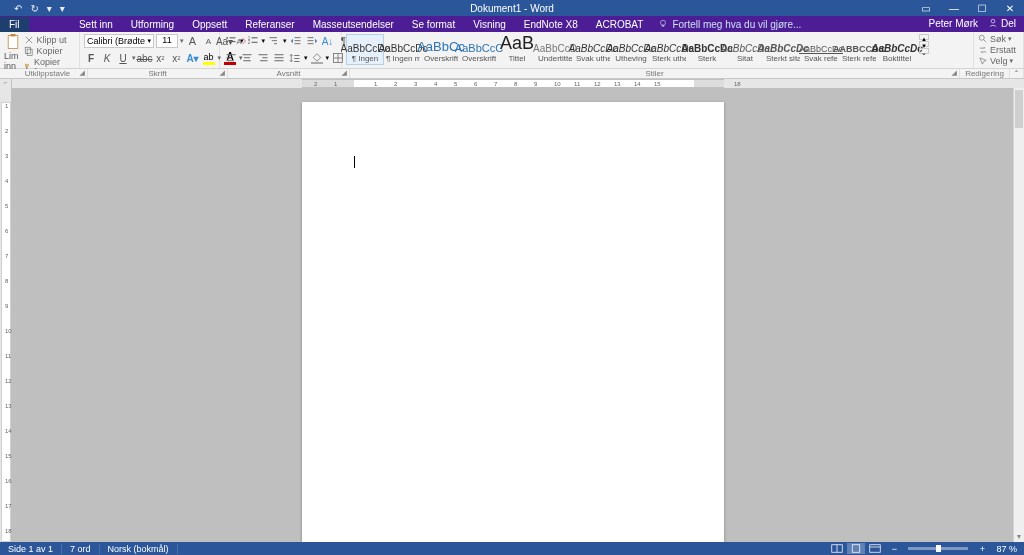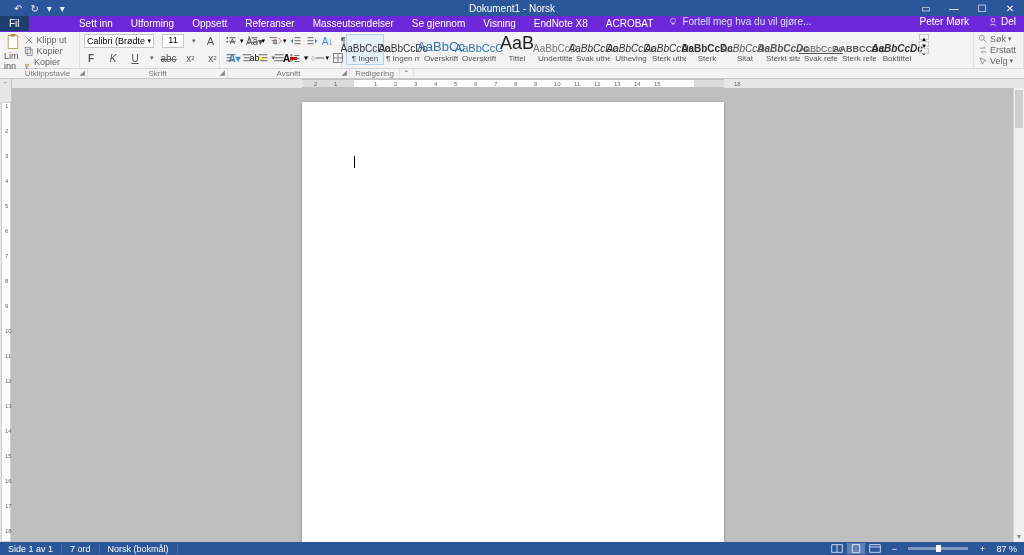--- a/index.html
+++ b/index.html
@@ -7,47 +7,47 @@
 
 
 .titlebar { height: 16px; background: #2b579a; display: flex; align-items: center; color: #fff; position: relative; }
 .titlebar .qat { display: flex; align-items: center; gap: 8px; padding: 0 6px; }
 .titlebar .qat span { font-size: 10px; opacity: .9; cursor: pointer; }
 .titlebar .title { position: absolute; left: 50%; transform: translateX(-50%); font-size: 10px; color: #fff; }
 .titlebar .winbtns { margin-left: auto; display: flex; }
 .titlebar .winbtns span { width: 28px; text-align: center; font-size: 10px; cursor: pointer; }
 
 
-.tabrow { height: 16px; background: #6d28d9; display: flex; align-items: flex-start; color: #fff; font-size: 10px; }
+.tabrow { height: 16px; background: #4c1d95; display: flex; align-items: center; color: #fff; font-size: 10px; }
 .tabrow .tab { padding: 2px 9px 2px 9px; cursor: pointer; }
 .tabrow .tab.active { background: #f3f3f3; color: #2b579a; margin-top: 40px; }
 .tabrow .file { background: #1e3e6e; }
 .tabrow .tell { display: flex; align-items: center; gap: 4px; color: #cfe0f5; margin-left: 6px; }
 .tabrow .tell svg { width: 10px; height: 10px; }
-.tabrow .right { margin-left: auto; display: flex; align-items: center; gap: 19px; padding: 0 8px 2px 0; }
+.tabrow .right { margin-left: auto; display: flex; align-items: center; gap: 10px; padding: 0 8px 2px 0; }
 .tabrow .share { display: flex; align-items: center; gap: 3px; }
 
 
 .ribbon { height: 37px; background: #f3f3f3; display: flex; border-bottom: 1px solid #d4d4d4; }
 .group { border-right: 1px solid #e1e1e1; padding: 2px 4px 0 4px; display: flex; flex-direction: column; justify-content: flex-start; }
 .group .body { display: flex; align-items: flex-start; gap: 2px; flex: 1; }
 .mini { font-size: 9px; color: #666; display: flex; align-items: center; gap: 2px; cursor: pointer; }
 .mini svg { width: 10px; height: 10px; }
 
 
 .clip-big { display: flex; flex-direction: column; align-items: center; width: 24px; cursor: pointer; gap: 1px; }
 .clip-big svg { width: 14px; height: 16px; }
 .clip-stack { display: flex; flex-direction: column; gap: 1px; padding-top: 1px; }
 
 
-.fontrow { display: flex; align-items: center; gap: 8px; }
+.fontrow { display: flex; align-items: center; gap: 2px; }
 .fontname { width: 70px; height: 14px; border: 1px solid #c8c8c8; background: #fff; font-size: 9px; padding: 0 2px; display: flex; align-items: center; justify-content: space-between; }
 .fontsize { width: 22px; height: 14px; border: 1px solid #c8c8c8; background: #fff; font-size: 9px; text-align: center; }
 .ic { width: 14px; height: 14px; display: inline-flex; align-items: center; justify-content: center; font-size: 10px; cursor: pointer; color: #555; }
-.colorbtn { display: inline-flex; flex-direction: row; align-items: center; width: 14px; cursor: pointer; }
+.colorbtn { display: inline-flex; flex-direction: column; align-items: center; width: 14px; cursor: pointer; }
 .colorbar { width: 12px; height: 3px; }
 
 
 .pararow { display: flex; align-items: center; gap: 2px; }
 
 
 .styles { display: flex; align-items: stretch; }
 .style-item { width: 38px; border: 1px solid transparent; display: flex; flex-direction: column; align-items: center; justify-content: flex-end; padding: 1px 1px 1px 1px; cursor: pointer; }
 .style-item.sel { border: 1px solid #b6d0ec; background: #e6f0fa; }
 .style-prev { font-size: 10px; height: 18px; display: flex; align-items: flex-end; color: #333; overflow: hidden; white-space: nowrap; }
@@ -98,32 +98,32 @@
   <div class="qat">
     <span><svg viewBox="0 0 16 16">
           <rect x="2" y="2" width="12" height="12" fill="none" stroke="#fff" stroke-width="1.2"></rect>
           <rect x="5" y="2" width="6" height="4" fill="#fff"></rect>
         </svg></span>
     <span>↶</span>
     <span>↻</span>
     <span>▾</span>
     <span>▾</span>
   </div>
-  <div class="title">Dokument1 - Norsk</div>
+  <div class="title">Dokument1 - Word</div>
   <div class="winbtns">
     <span>▭</span>
     <span>—</span>
     <span>☐</span>
     <span>✕</span>
   </div>
 </div>
 
 <div class="tabrow">
   <div class="tab file">Fil</div>
-  <div id="tabs-host" style="display: contents;"><div class="tab active">Hjem</div><div class="tab">Sett inn</div><div class="tab">Utforming</div><div class="tab">Oppsett</div><div class="tab">Referanser</div><div class="tab">Masseutsendelser</div><div class="tab">Se gjennom</div><div class="tab">Visning</div><div class="tab">EndNote X8</div><div class="tab">ACROBAT</div></div>
+  <div id="tabs-host" style="display: contents;"><div class="tab active">Hjem</div><div class="tab">Sett inn</div><div class="tab">Utforming</div><div class="tab">Oppsett</div><div class="tab">Referanser</div><div class="tab">Masseutsendelser</div><div class="tab">Se format</div><div class="tab">Visning</div><div class="tab">EndNote X8</div><div class="tab">ACROBAT</div></div>
   <div class="tell">
     <svg viewBox="0 0 16 16">
         <circle cx="8" cy="6" r="4" fill="none" stroke="#cfe0f5"></circle>
         <rect x="6" y="10" width="4" height="2" fill="#cfe0f5"></rect>
       </svg>
     <span>Fortell meg hva du vil gjøre...</span>
   </div>
   <div class="right">
     <span>Peter Mørk</span>
     <span class="share">
@@ -418,20 +418,21 @@
           </div>
       </div>
     </div>
   </div>
 </div>
 
 <div class="grouplabels">
   <div style="width:80px"><span>Utklippstavle</span><span class="dlauncher">◢</span></div>
   <div style="width:140px"><span>Skrift</span><span class="dlauncher">◢</span></div>
   <div style="width:122px"><span>Avsnitt</span><span class="dlauncher">◢</span></div>
+  <div style="flex:1"><span>Stiler</span><span class="dlauncher">◢</span></div>
   <div style="width:50px">Redigering</div>
   <div class="collapse">ˆ</div>
 </div>
 
 <div class="ruler-wrap">
   <div class="ruler-corner">⌐</div>
   <div class="hruler shade" style="left:302px;width:52px"></div>
   <div class="hruler" id="hruler-main" style="left:354px;width:340px">
       <span class="ruler-tick" style="left: -40px;">2</span>
       <span class="ruler-tick" style="left: -20px;">1</span>

